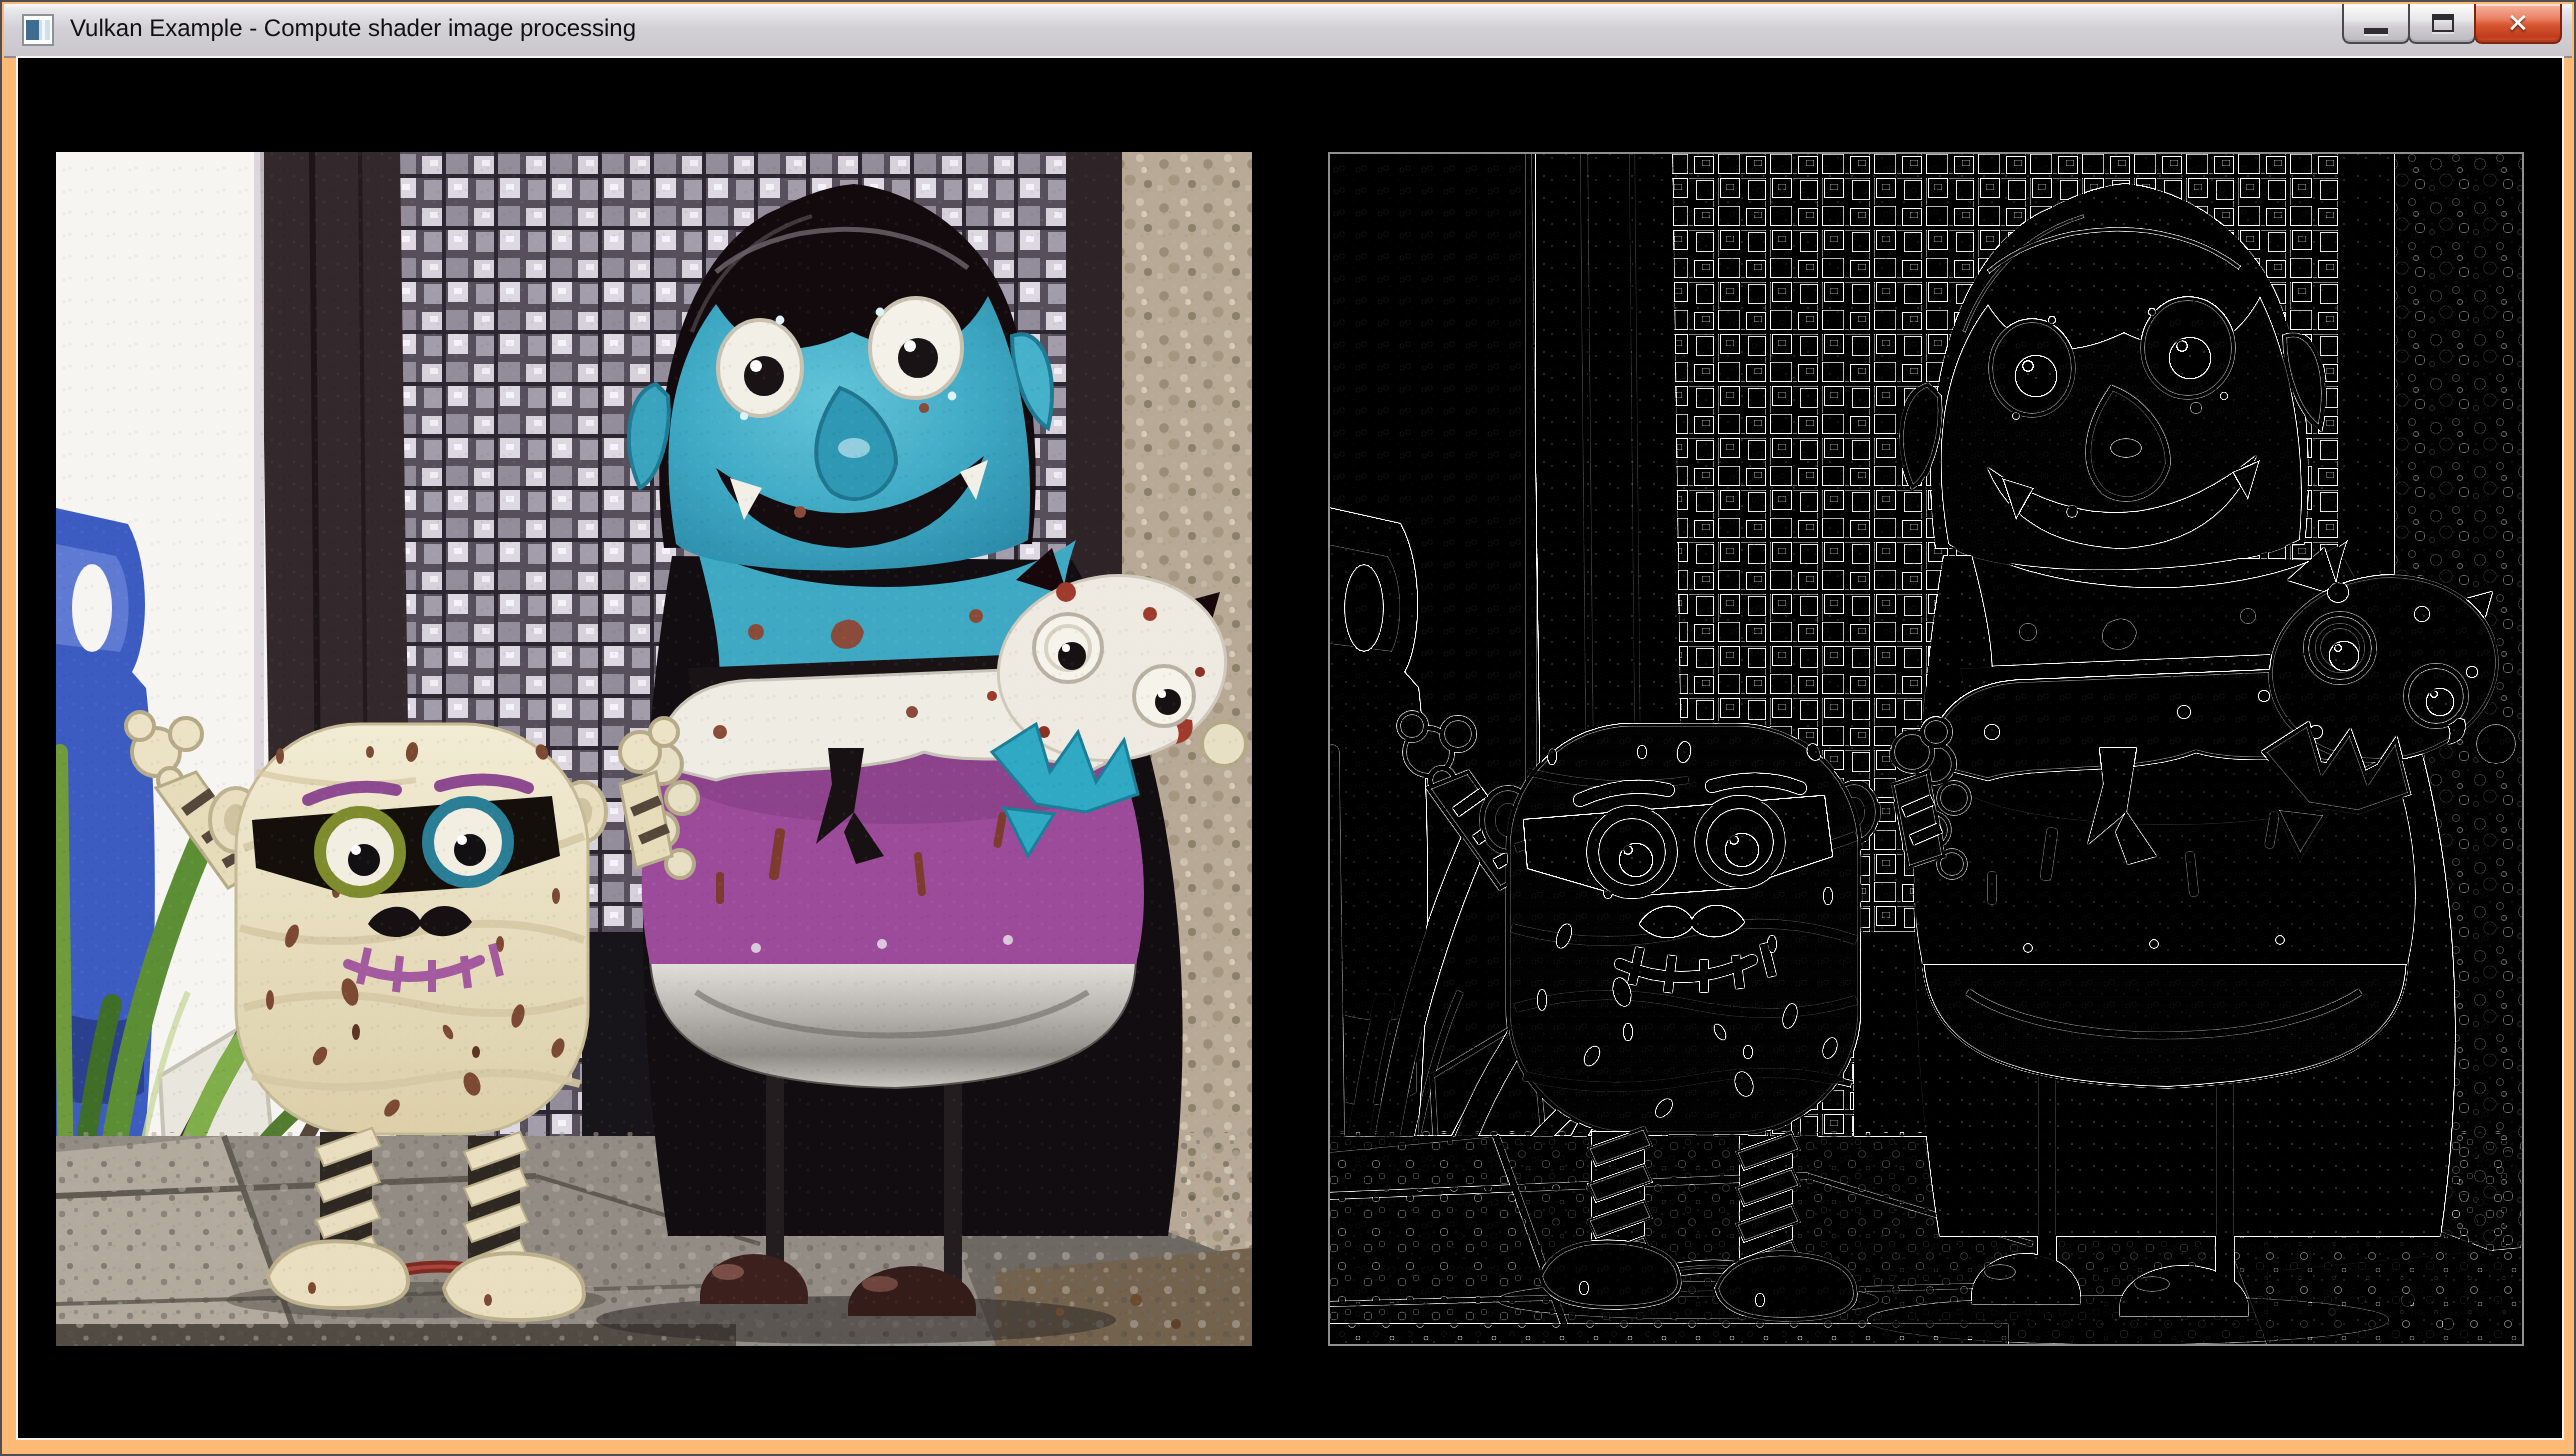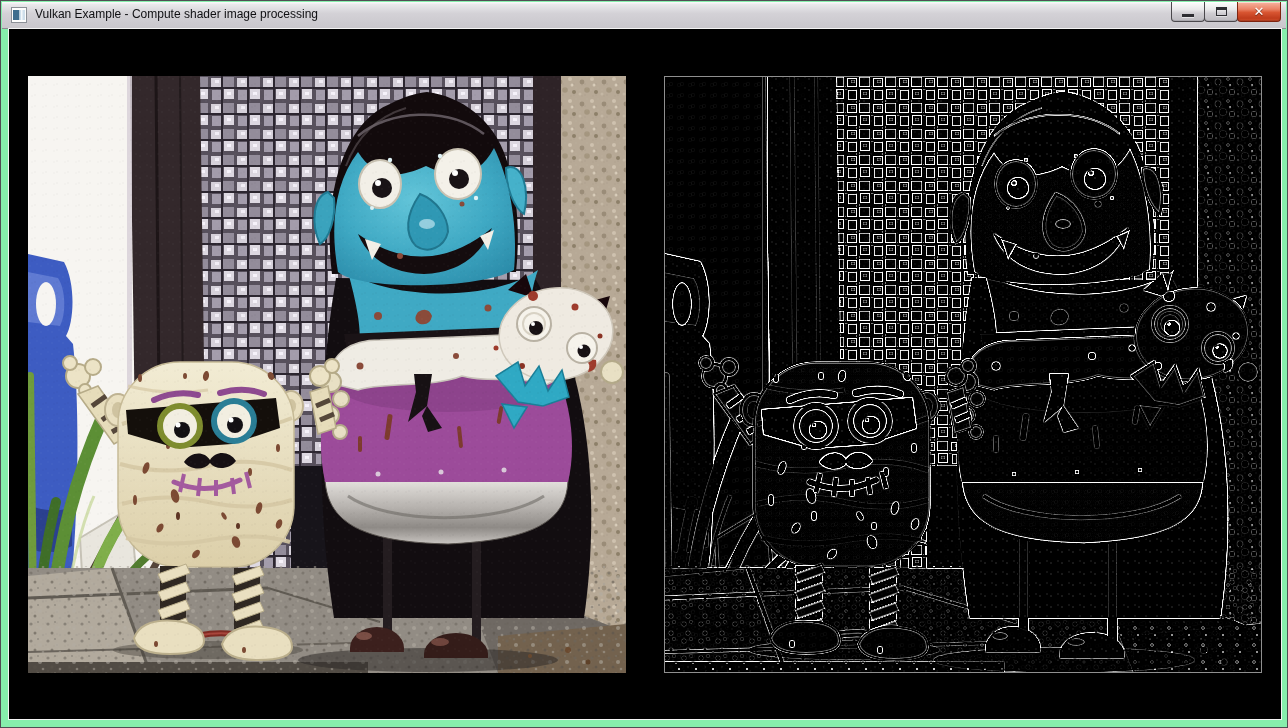--- a/index.html
+++ b/index.html
@@ -1,18 +1,18 @@
 <!DOCTYPE html>
 <html><head>
 <meta charset="utf-8">
 <style>
   html,body{margin:0;padding:0;width:1288px;height:728px;overflow:hidden;
     font-family:"Liberation Sans","DejaVu Sans",sans-serif;background:#222;}
   .window{position:relative;width:1288px;height:728px;box-sizing:border-box;
-    background:#86efac;border:1px solid #504e53;}
+    background:#fdba74;border:1px solid #504e53;}
   
   .titlebar{position:absolute;left:1px;top:1px;right:1px;height:26px;
     background:linear-gradient(180deg,#fbfbfb 0,#e9e8eb 10%,#d3d1d6 45%,#c9c7cc 100%);
     border-bottom:1px solid #8e8c91;}
   .app-icon{position:absolute;left:9px;top:5px;width:16px;height:16px;}
   .title-text{position:absolute;left:33px;top:0;line-height:25px;font-size:12px;
     color:#101013;white-space:nowrap;}
   .win-buttons{position:absolute;top:0;right:5px;display:flex;}
   .btn{position:relative;width:34px;height:20px;margin-left:-1px;box-sizing:border-box;
     border:1px solid #4a484c;border-top:none;border-radius:0 0 4px 4px;

